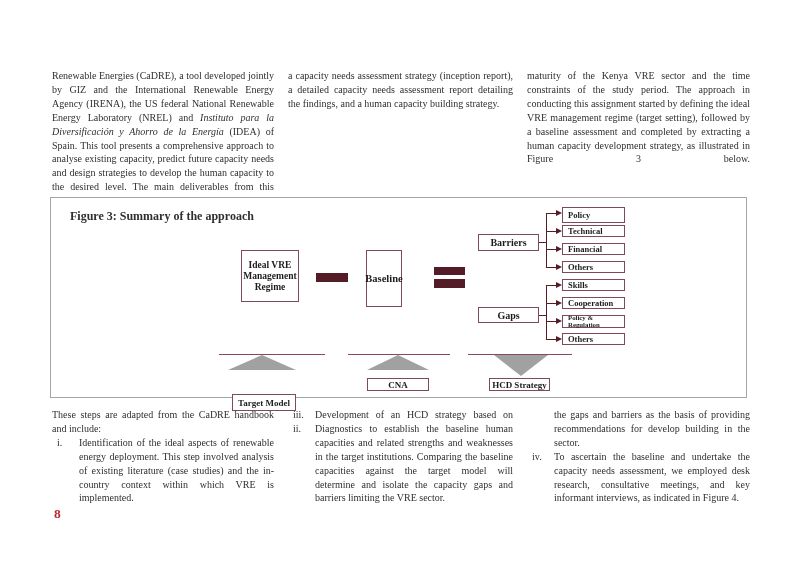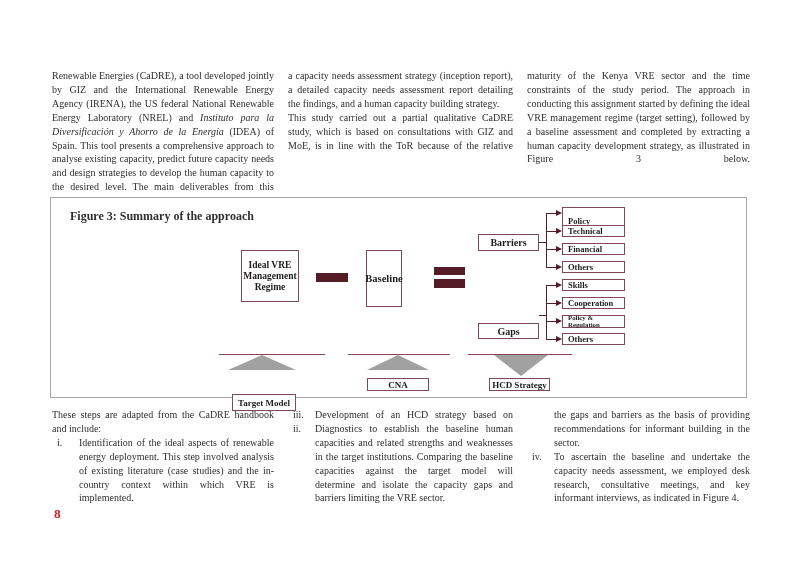--- a/index.html
+++ b/index.html
@@ -56,21 +56,20 @@
 <body>
 
 <div class="page">
 
   <div class="textcol c1 topblock jlast">
     <span>Renewable Energies (CaDRE), a tool developed jointly by GIZ and the International Renewable Energy Agency (IRENA), the US federal National Renewable Energy Laboratory (NREL) and </span><span class="ital">Instituto para la Diversificación y Ahorro de la Energía</span><span> (IDEA) of Spain. This tool presents a comprehensive approach to analyse existing capacity, predict future capacity needs and design strategies to develop the human capacity to the desired level. The main deliverables from this study are</span>
   </div>
 
   <div class="textcol c2 topblock">
     <div>a capacity needs assessment strategy (inception report), a detailed capacity needs assessment report detailing the findings, and a human capacity building strategy.</div>
-    <div class="jlast">This study carried out a partial qualitative CaDRE study, which is based on consultations with GIZ and MoE, is in line with the ToR because of the relative</div>
   </div>
 
   <div class="textcol c3 topblock">
     <div class="jlast">maturity of the Kenya VRE sector and the time constraints of the study period. The approach in conducting this assignment started by defining the ideal VRE management regime (target setting), followed by a baseline assessment and completed by extracting a human capacity development strategy, as illustrated in Figure 3 below.</div>
   </div>
 
   <div class="figure">
     <div class="figtitle">Figure 3: Summary of the approach</div>
 
     <div class="fbox bigbox" style="left:190px; top:52px; width:58px; height:52px;">
@@ -89,34 +88,34 @@
 
     <div class="fbox midbox" style="left:427px; top:36px; width:61px; height:17px;">
       <div>Barriers</div>
     </div>
     <div class="hline" style="left:488px; top:44px; width:7px;"></div>
     <div class="vline" style="left:495px; top:15px; height:55px;"></div>
     <div class="arrow" style="left:495px; top:15px;"></div>
     <div class="arrow" style="left:495px; top:33px;"></div>
     <div class="arrow" style="left:495px; top:51px;"></div>
     <div class="arrow" style="left:495px; top:69px;"></div>
-    <div class="fbox smallbox" style="left:511px; top:9px;  width:63px; height:28px;">
+    <div class="fbox smallbox" style="left:511px; top:9px;  width:63px; height:16px;">
         <span>Policy</span>
       </div>
     <div class="fbox smallbox" style="left:511px; top:27px; width:63px; height:12px;">
         <span>Technical</span>
       </div>
     <div class="fbox smallbox" style="left:511px; top:45px; width:63px; height:12px;">
         <span>Financial</span>
       </div>
     <div class="fbox smallbox" style="left:511px; top:63px; width:63px; height:12px;">
         <span>Others</span>
       </div>
 
-    <div class="fbox midbox" style="left:427px; top:109px; width:61px; height:16px;margin-top:16px;">
+    <div class="fbox midbox" style="left:427px; top:109px; width:61px; height:16px;">
       <div>Gaps</div>
     </div>
     <div class="hline" style="left:488px; top:117px; width:7px;"></div>
     <div class="vline" style="left:495px; top:87px; height:55px;"></div>
     <div class="arrow" style="left:495px; top:87px;"></div>
     <div class="arrow" style="left:495px; top:105px;"></div>
     <div class="arrow" style="left:495px; top:123px;"></div>
     <div class="arrow" style="left:495px; top:141px;"></div>
     <div class="fbox smallbox" style="left:511px; top:81px;  width:63px; height:12px;">
         <span>Skills</span>
@@ -161,21 +160,21 @@
       <span class="num">iii.</span>
       <span>Development of an HCD strategy based on</span>
     </div>
     <div class="item">
       <span class="num">ii.</span>
       <span>Diagnostics to establish the baseline human capacities and related strengths and weaknesses in the target institutions. Comparing the baseline capacities against the target model will determine and isolate the capacity gaps and barriers limiting the VRE sector.</span>
     </div>
   </div>
 
   <div class="textcol c3 botblock">
-    <div class="cont">the gaps and barriers as the basis of providing recommendations for informant building in the sector.</div>
+    <div class="cont">the gaps and barriers as the basis of providing recommendations for develop building in the sector.</div>
     <div class="item">
       <span class="num">iv.</span>
       <span>To ascertain the baseline and undertake the capacity needs assessment, we employed desk research, consultative meetings, and key informant interviews, as indicated in Figure 4.</span>
     </div>
   </div>
 
   <div class="pagenum">8</div>
 </div>
 
 </body></html>

